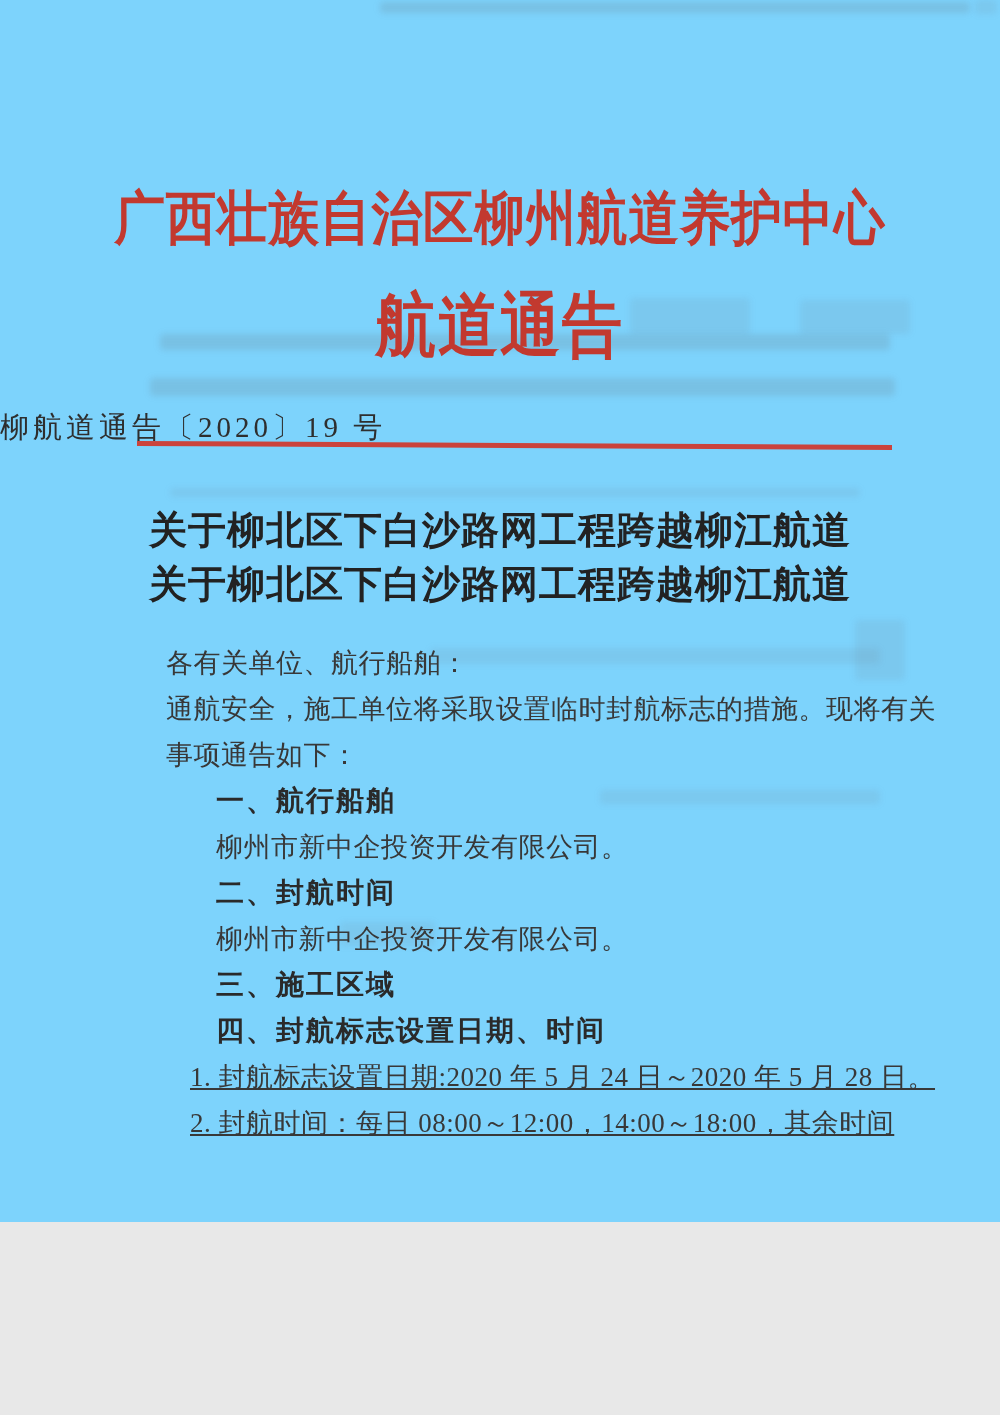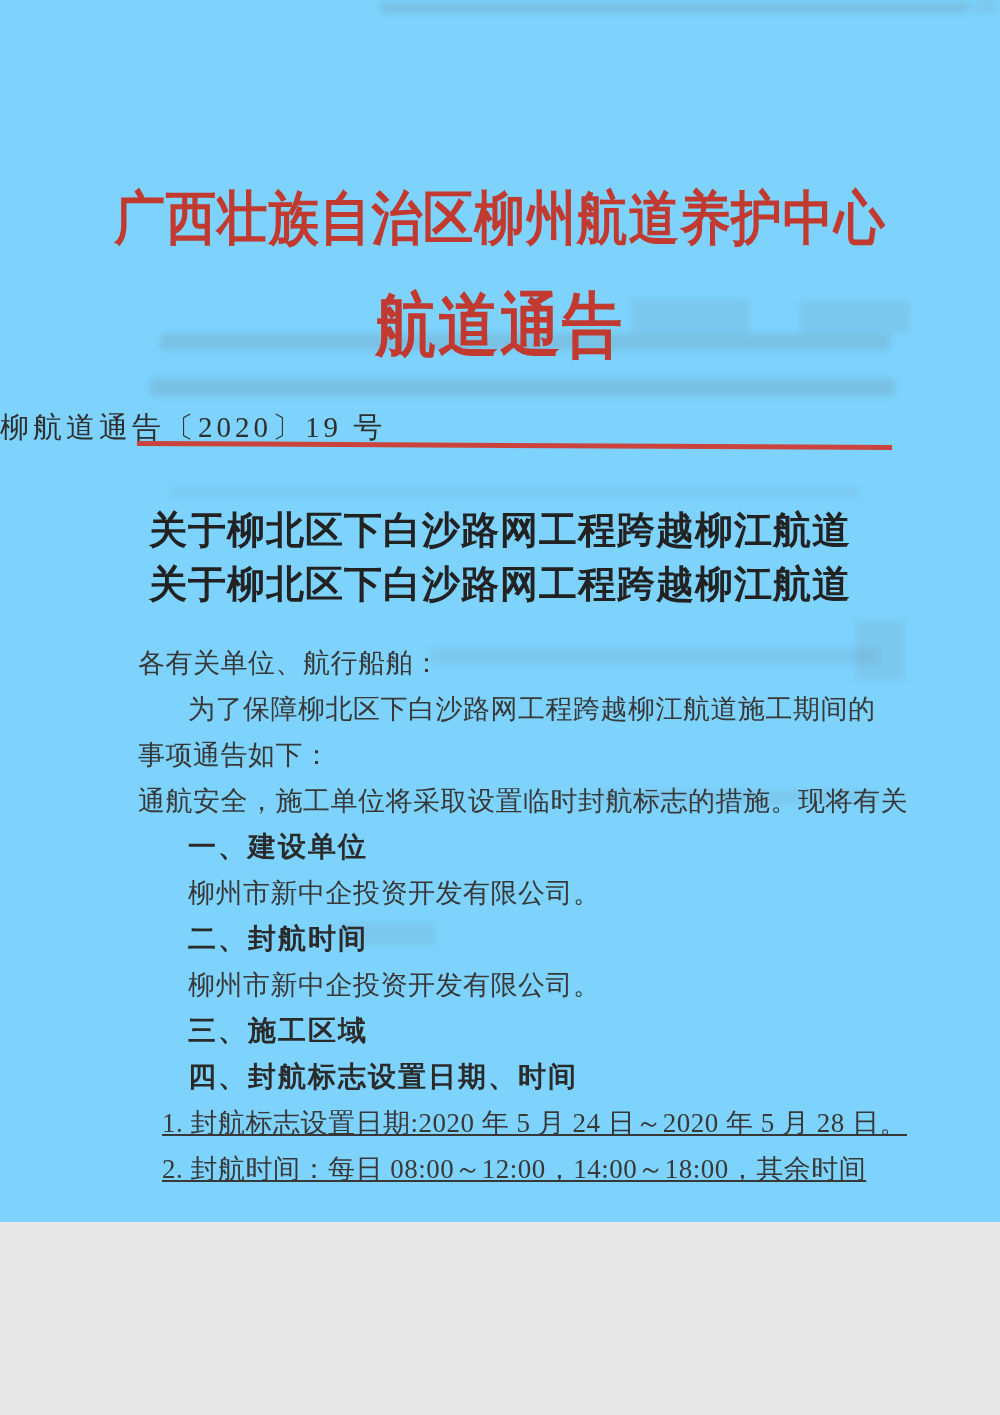--- a/index.html
+++ b/index.html
@@ -68,20 +68,21 @@
     top: 640px; left: 138px;
     width: 760px;
   }
   .body-line {
     height: 46px;
     line-height: 46px;
     font-size: 27px;
     white-space: nowrap;
     letter-spacing: 0.5px;
     color: #383838;
+    margin-left: 28px;
   }
   .body-line.indent-section { padding-left: 50px; }
   .body-line.indent-item { padding-left: 24px; text-decoration: underline; }
   .body-line.heading {
     font-family: "Liberation Sans", "DejaVu Sans", sans-serif;
     font-weight: bold;
     font-size: 28px;
     color: #2a2a2a;
     letter-spacing: 2px;
   }
@@ -112,24 +113,23 @@
 
   <div class="red-rule"></div>
 
   <div class="subtitle">
     <div>关于柳北区下白沙路网工程跨越柳江航道</div>
     <div>关于柳北区下白沙路网工程跨越柳江航道</div>
   </div>
 
   <div class="body-block">
       <div class="body-line">各有关单位、航行船舶：</div>
-      <div class="body-line indent-section">为了保障柳北区下白沙路网工程跨越柳江航道施工期间的</div>
+      <div class="body-line">通航安全，施工单位将采取设置临时封航标志的措施。现将有关</div>
       <div class="body-line">事项通告如下：</div>
-      <div class="body-line">通航安全，施工单位将采取设置临时封航标志的措施。现将有关</div>
-      <div class="body-line indent-section heading">一、建设单位</div>
+      <div class="body-line indent-section heading">一、航行船舶</div>
       <div class="body-line indent-section">柳州市新中企投资开发有限公司。</div>
       <div class="body-line indent-section heading">二、封航时间</div>
       <div class="body-line indent-section">柳州市新中企投资开发有限公司。</div>
       <div class="body-line indent-section heading">三、施工区域</div>
       <div class="body-line indent-section heading">四、封航标志设置日期、时间</div>
       <div class="body-line indent-item">1. 封航标志设置日期:2020 年 5 月 24 日～2020 年 5 月 28 日。</div>
       <div class="body-line indent-item">2. 封航时间：每日 08:00～12:00，14:00～18:00，其余时间</div>
     </div>
 
 </div>

